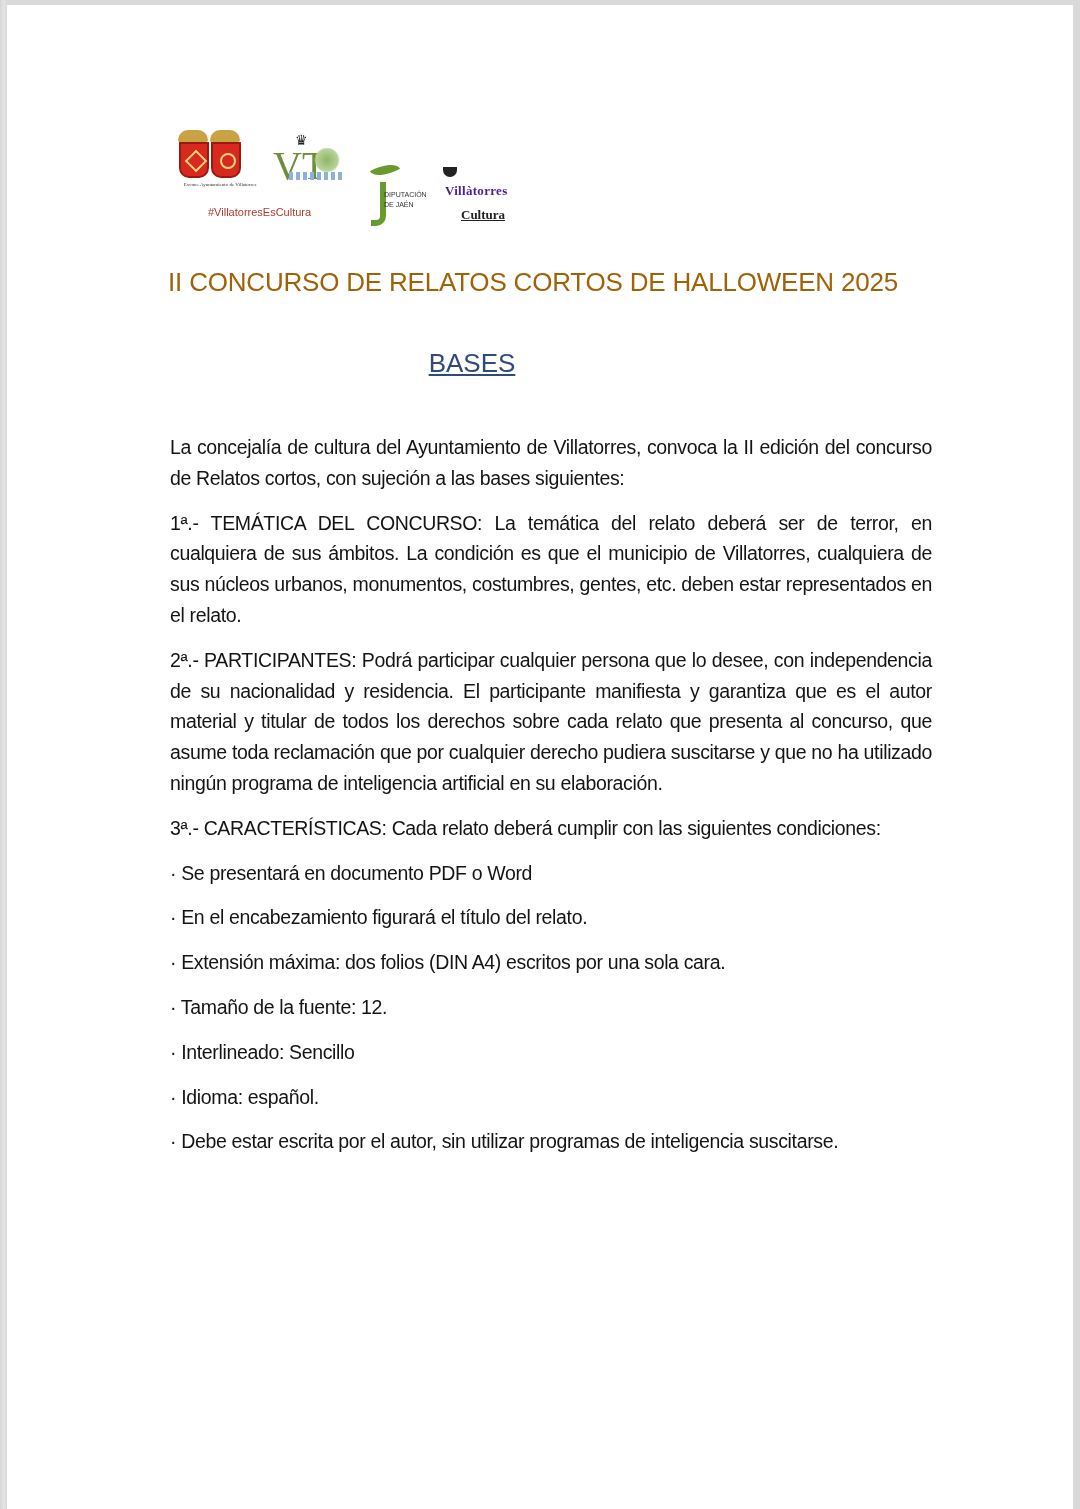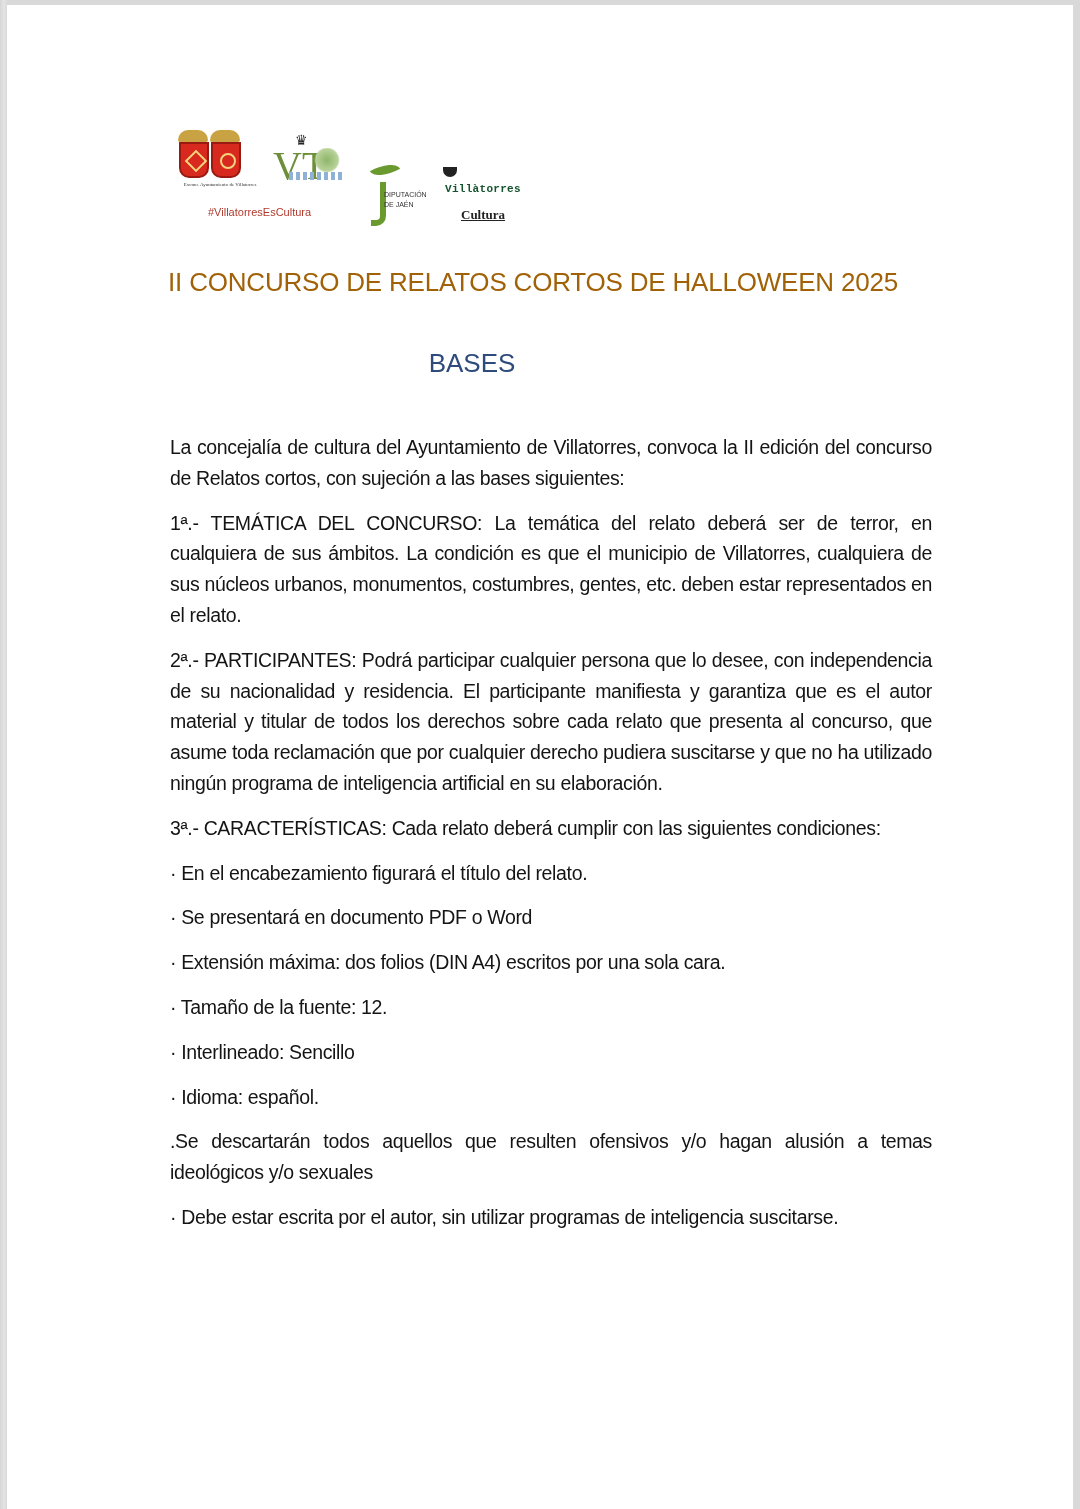--- a/index.html
+++ b/index.html
@@ -86,34 +86,34 @@
       position: absolute; left: 2px; top: 4px; width: 14px; height: 10px;
       border-radius: 0 0 14px 14px; background: #222;
     }
     .cv-cultura {
       position: absolute; left: 20px; top: 0;
       font-family: "Liberation Serif", serif; font-weight: bold; font-size: 13px; color: #222;
       white-space: nowrap; text-decoration: underline; margin-top: 44px;
     }
     .cv-villa {
       position: absolute; left: 4px; top: 20px;
-      font-family: Liberation Mono, monospace; font-weight: bold; font-size: 11px; color: #14532d;
+      font-family: Liberation Serif, serif; font-weight: bold; font-size: 13px; color: #4c1d95;
       white-space: nowrap; letter-spacing: 0.3px;
     }
 
     .title {
       position: absolute; left: 0; top: 262px; width: 1066px;
       text-align: center; margin-left: -7px;
       font-size: 26px; color: #a16207; letter-spacing: -0.2px;
       white-space: nowrap;
     }
     .subtitle {
       position: absolute; left: 0; top: 343px; width: 930px;
       text-align: center; margin-left: 0px;
-      font-size: 26px; color: #2f4b7c;
+      font-size: 26px; color: #2f4b7c; text-decoration: underline;
     }
     .body {
       position: absolute; left: 151px; top: 427px; width: 762px;
       font-size: 19.5px; line-height: 30.8px; color: #141414;
       letter-spacing: -0.35px;
       margin-left: 12px;
     }
     .body p { margin: 0 0 14px 0; text-align: justify; }
     .body .bullet { margin: 0 0 14px 0; text-align: left; }
   </style>
@@ -162,22 +162,21 @@
   </div>
 
   <h1 class="title" style="margin-top:0;font-weight:normal;">II CONCURSO DE RELATOS CORTOS DE HALLOWEEN 2025</h1>
   <h2 class="subtitle" style="margin-top:0;font-weight:normal;">BASES</h2>
 
   <div class="body">
     <p>La concejalía de cultura del Ayuntamiento de Villatorres, convoca la II edición del concurso de Relatos cortos, con sujeción a las bases siguientes:</p>
     <p>1ª.- TEMÁTICA DEL CONCURSO: La temática del relato deberá ser de terror, en cualquiera de sus ámbitos. La condición es que el municipio de Villatorres, cualquiera de sus núcleos urbanos, monumentos, costumbres, gentes, etc. deben estar representados en el relato.</p>
     <p>2ª.- PARTICIPANTES: Podrá participar cualquier persona que lo desee, con independencia de su nacionalidad y residencia. El participante manifiesta y garantiza que es el autor material y titular de todos los derechos sobre cada relato que presenta al concurso, que asume toda reclamación que por cualquier derecho pudiera suscitarse y que no ha utilizado ningún programa de inteligencia artificial en su elaboración.</p>
     <p>3ª.- CARACTERÍSTICAS: Cada relato deberá cumplir con las siguientes condiciones:</p>
+    <div class="bullet">· Se presentará en documento PDF o Word</div>
     <div class="bullet">· En el encabezamiento figurará el título del relato.</div>
-    <div class="bullet">· Se presentará en documento PDF o Word</div>
     <div class="bullet">· Extensión máxima: dos folios (DIN A4) escritos por una sola cara.</div>
     <div class="bullet">· Tamaño de la fuente: 12.</div>
     <div class="bullet">· Interlineado: Sencillo</div>
     <div class="bullet">· Idioma: español.</div>
-    <p>.Se descartarán todos aquellos que resulten ofensivos y/o hagan alusión a temas ideológicos y/o sexuales</p>
     <div class="bullet">· Debe estar escrita por el autor, sin utilizar programas de inteligencia suscitarse.</div>
   </div>
 </div>
 
 </body></html>

